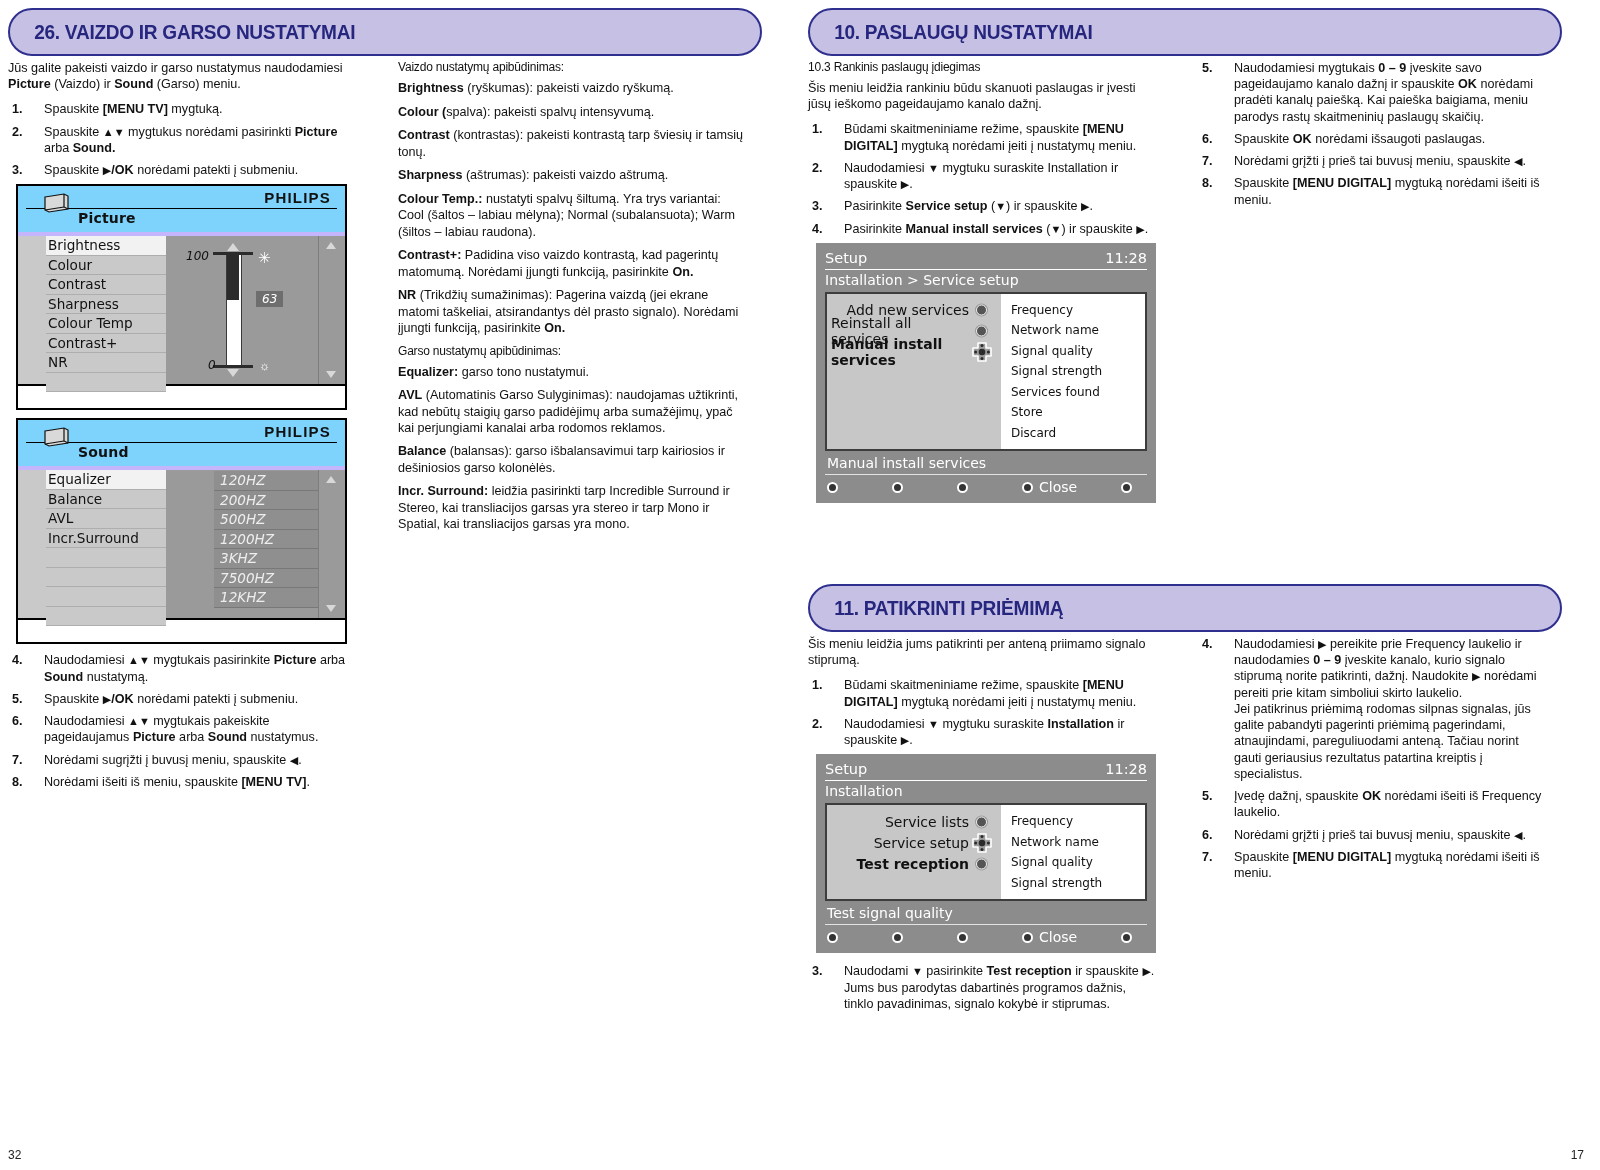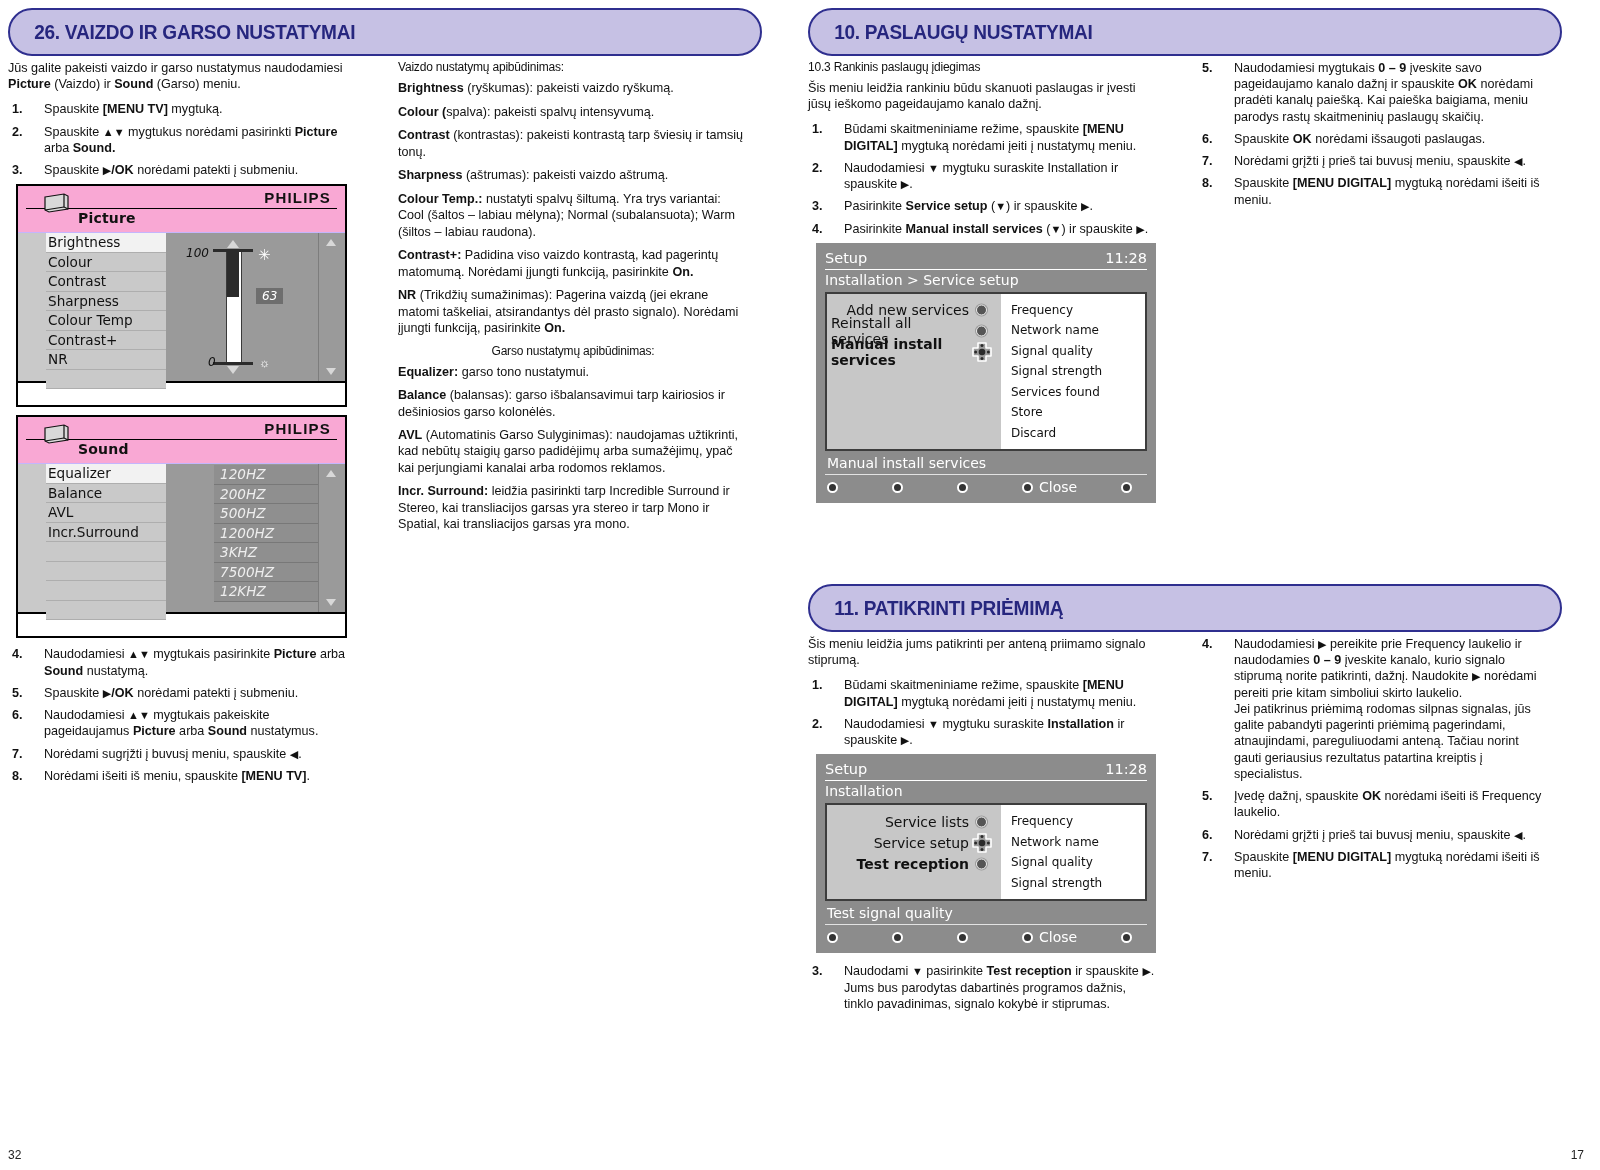--- a/index.html
+++ b/index.html
@@ -52,22 +52,22 @@
 
   
   .ar{font-size:11px;line-height:1;display:inline-block;vertical-align:0px;}
 
   
   .osd{
     width:331px;border:2px solid #000;background:#fff;
     margin:4px 0 8px 8px;box-sizing:border-box;
   }
   .osd-head{
-    height:46px;position:relative;border-bottom:1px solid #c4b5fd;
-    background:#f9a8d4;
+    height:46px;position:relative;border-bottom:4px solid #c4b5fd;
+    background:#7dd3fc;
   }
   .osd-brand{
     position:absolute;right:14px;top:3px;font-weight:bold;font-size:15px;
     letter-spacing:1.2px;color:#111;
     font-family:"Liberation Sans","DejaVu Sans",sans-serif;
   }
   .osd-rule{position:absolute;left:8px;right:8px;top:22px;height:1px;background:#000;}
   .osd-tvicon{position:absolute;left:24px;top:6px;width:30px;height:22px;}
   .osd-menuname{
     position:absolute;left:60px;top:24px;font-weight:bold;font-size:14px;
@@ -296,25 +296,25 @@
       <div class="sub">Vaizdo nustatymų apibūdinimas:</div>
       <div>
           <p class="def"><b>Brightness</b> (ryškumas): pakeisti vaizdo ryškumą.</p>
           <p class="def"><b>Colour (</b>spalva): pakeisti spalvų intensyvumą.</p>
           <p class="def"><b>Contrast</b> (kontrastas): pakeisti kontrastą tarp šviesių ir tamsių tonų.</p>
           <p class="def"><b>Sharpness</b> (aštrumas): pakeisti vaizdo aštrumą.</p>
           <p class="def"><b>Colour Temp.:</b> nustatyti spalvų šiltumą. Yra trys variantai: Cool (šaltos – labiau mėlyna); Normal (subalansuota); Warm (šiltos – labiau raudona).</p>
           <p class="def"><b>Contrast+:</b> Padidina viso vaizdo kontrastą, kad pagerintų matomumą. Norėdami įjungti funkciją, pasirinkite <b>On.</b></p>
           <p class="def"><b>NR</b> (Trikdžių sumažinimas): Pagerina vaizdą (jei ekrane matomi taškeliai, atsirandantys dėl prasto signalo). Norėdami įjungti funkciją, pasirinkite <b>On.</b></p>
         </div>
-      <div class="sub" style="margin-top:4px;text-align:center;">Garso nustatymų apibūdinimas:</div>
+      <div class="sub" style="margin-top:4px;">Garso nustatymų apibūdinimas:</div>
       <div>
           <p class="def"><b>Equalizer:</b> garso tono nustatymui.</p>
+          <p class="def"><b>AVL</b> (Automatinis Garso Sulyginimas): naudojamas užtikrinti, kad nebūtų staigių garso padidėjimų arba sumažėjimų, ypač kai perjungiami kanalai arba rodomos reklamos.</p>
           <p class="def"><b>Balance</b> (balansas): garso išbalansavimui tarp kairiosios ir dešiniosios garso kolonėlės.</p>
-          <p class="def"><b>AVL</b> (Automatinis Garso Sulyginimas): naudojamas užtikrinti, kad nebūtų staigių garso padidėjimų arba sumažėjimų, ypač kai perjungiami kanalai arba rodomos reklamos.</p>
           <p class="def"><b>Incr. Surround:</b> leidžia pasirinkti tarp Incredible Surround ir Stereo, kai transliacijos garsas yra stereo ir tarp Mono ir Spatial, kai transliacijos garsas yra mono.</p>
         </div>
     </div>
 
   </div>
 
   <div class="pg pg-l">32</div>
 </div>
 
 <div class="page page-right">

